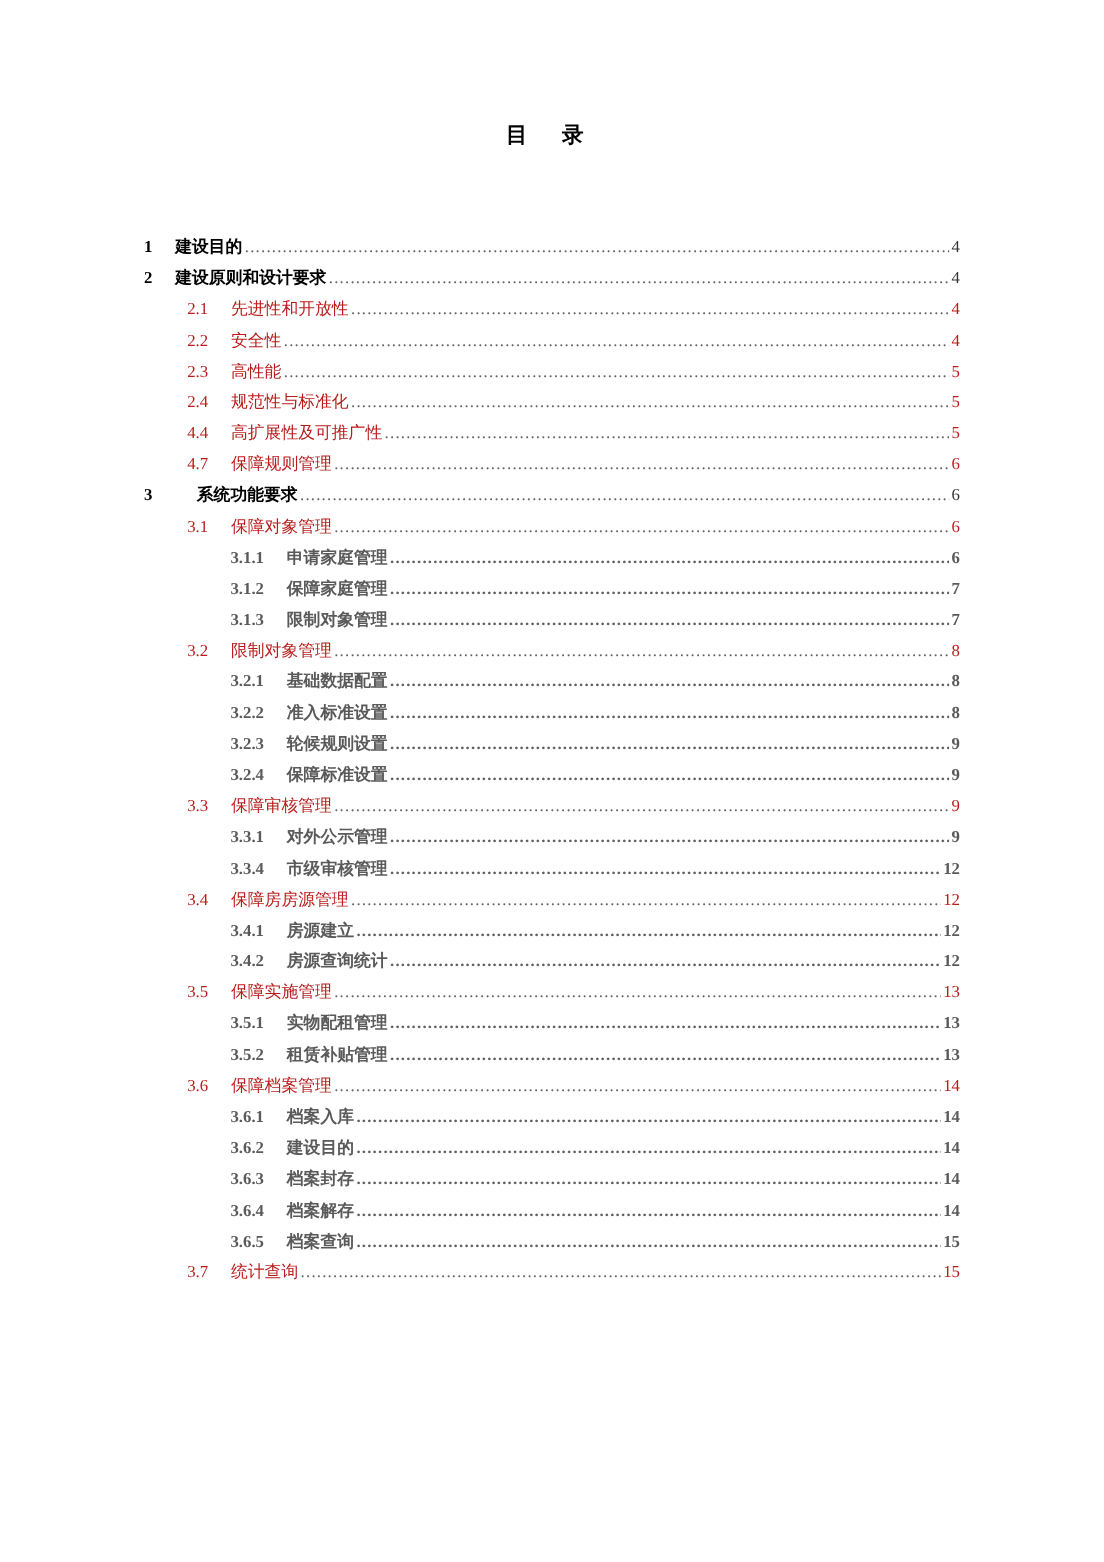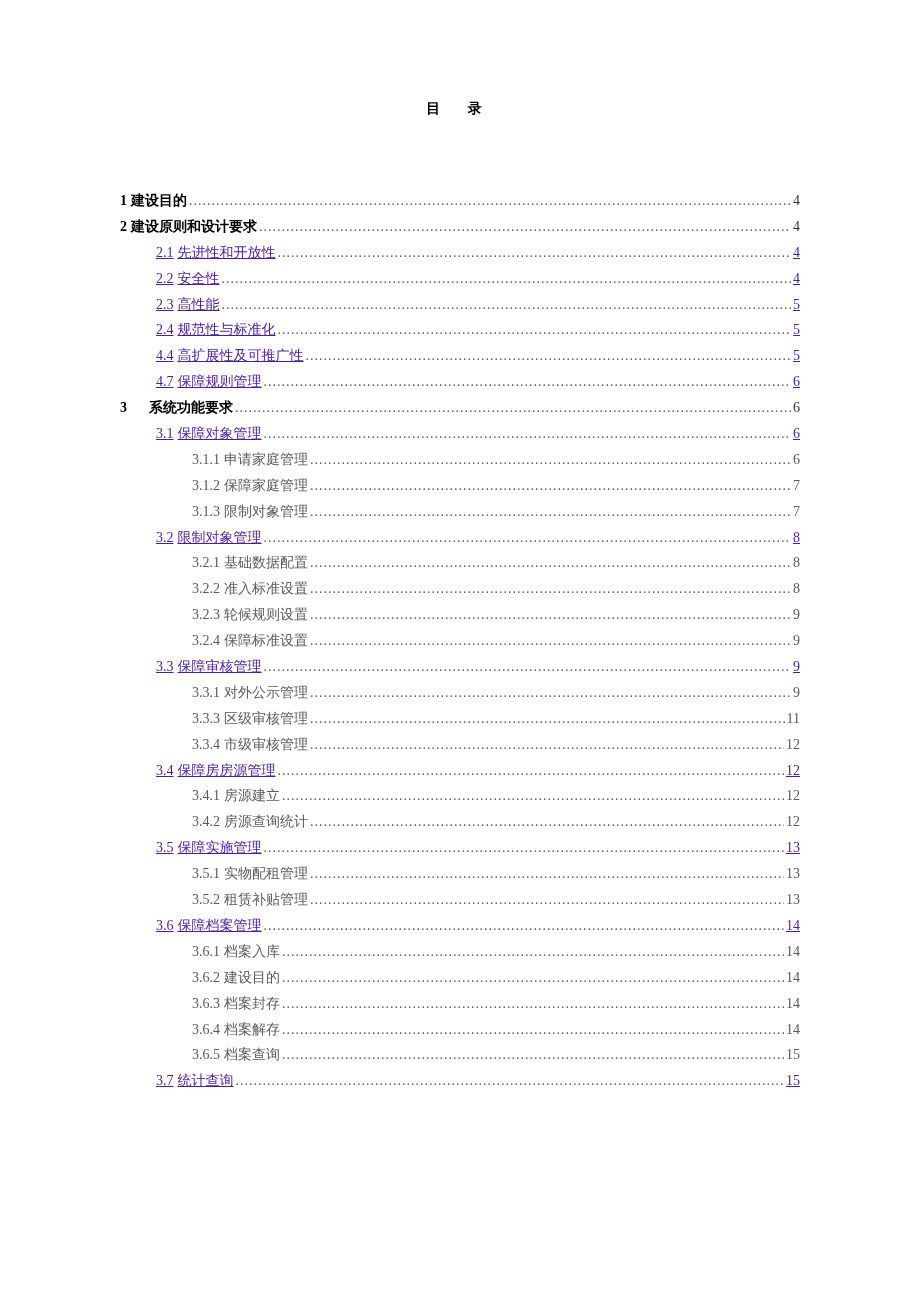--- a/index.html
+++ b/index.html
@@ -10,41 +10,41 @@
     body {
       font-family: "SimSun", "宋体", serif;
       background: #ffffff;
       width: 920px;
       margin: 0 auto;
       padding: 100px 120px 60px 120px;
       color: #333333;
     }
     .toc-title {
       text-align: center;
-      font-size: 14px;
+      font-size: 18px;
       font-weight: bold;
       letter-spacing: 12px;
       margin-bottom: 70px;
       color: #000000;
     }
     .toc {
       font-size: 14px;
       line-height: 1.85;
     }
     .toc-entry {
       display: flex;
       align-items: baseline;
       white-space: nowrap;
     }
     .toc-entry .num {
       flex-shrink: 0;
     }
     .toc-entry .label {
       flex-shrink: 0;
-      margin-left: 4px;
+      margin-left: 19px;
     }
     .toc-entry .dots {
       flex: 1;
       overflow: hidden;
       margin: 0 2px;
       color: #606060;
       letter-spacing: 1px;
     }
     .toc-entry .dots::after {
       content: "..........................................................................................................................................................................................................................";
@@ -61,26 +61,25 @@
     }
     .level-1 .label, .level-1 .num {
       color: #000000;
     }
     .level-2 {
       padding-left: 36px;
       font-weight: normal;
       color: #666666;
     }
     .level-2 .num, .level-2 .label, .level-2 .page {
-      color: #4c1d95;
-      text-decoration: underline;
+      color: #b91c1c;
     }
     .level-3 {
       padding-left: 72px;
-      font-weight: normal;
+      font-weight: bold;
     }
     .level-3 .num, .level-3 .label, .level-3 .page {
       color: #5a5a5a;
     }
     .level-1.section-3 .num {
       margin-right: 18px;
     }
     .level-1 .dots::after,
     .level-1 .page {
       font-weight: normal;
@@ -206,26 +205,20 @@
       <span class="dots"></span>
       <span class="page">9</span>
     </div>
     <div class="toc-entry level-3">
       <span class="num">3.3.1</span>
       <span class="label"> 对外公示管理</span>
       <span class="dots"></span>
       <span class="page">9</span>
     </div>
     <div class="toc-entry level-3">
-      <span class="num">3.3.3</span>
-      <span class="label">区级审核管理</span>
-      <span class="dots"></span>
-      <span class="page">11</span>
-    </div>
-    <div class="toc-entry level-3">
       <span class="num">3.3.4</span>
       <span class="label">市级审核管理</span>
       <span class="dots"></span>
       <span class="page">12</span>
     </div>
     <div class="toc-entry level-2">
       <span class="num">3.4</span>
       <span class="label">保障房房源管理</span>
       <span class="dots"></span>
       <span class="page">12</span>

